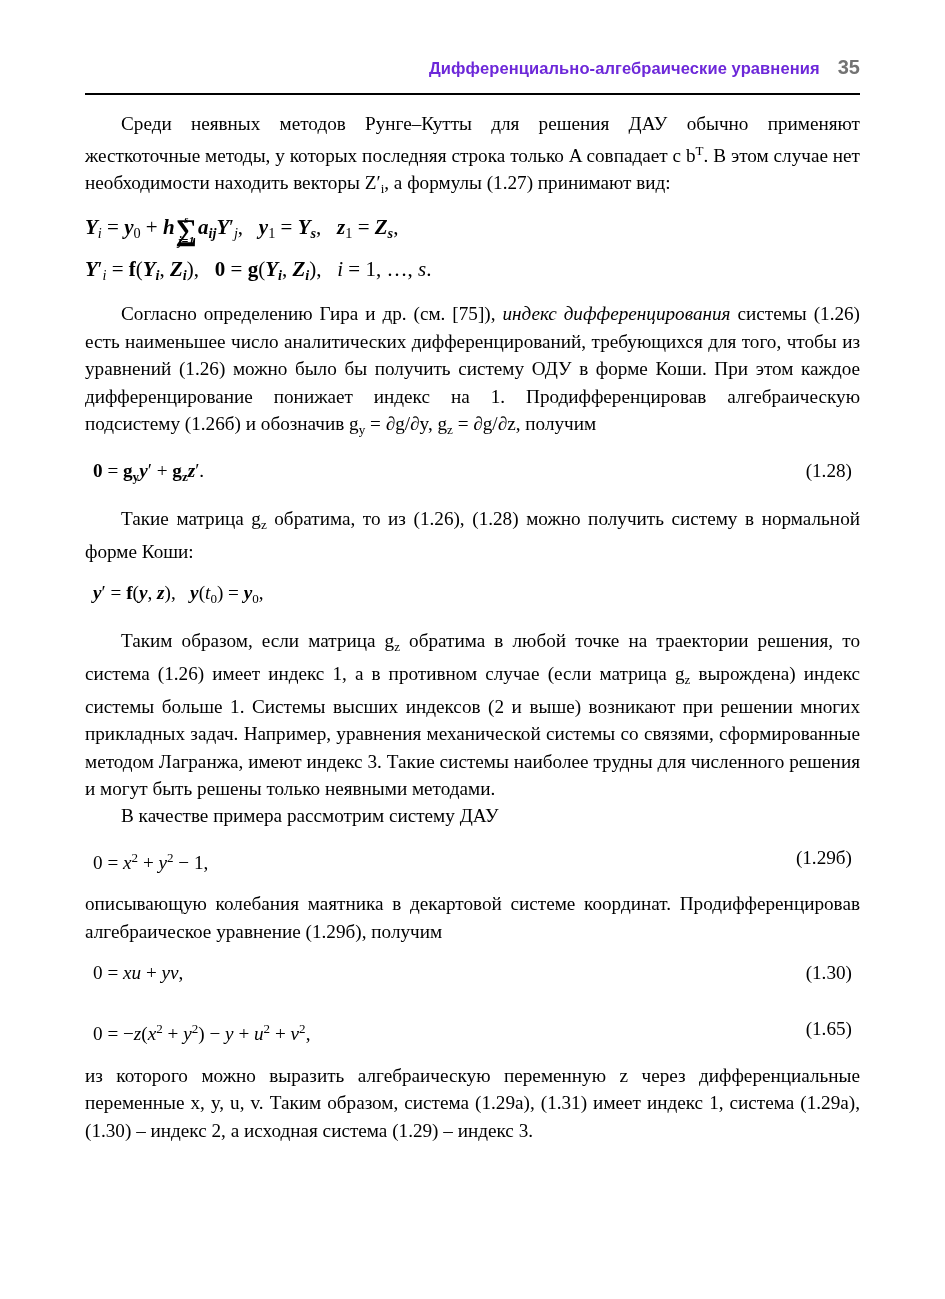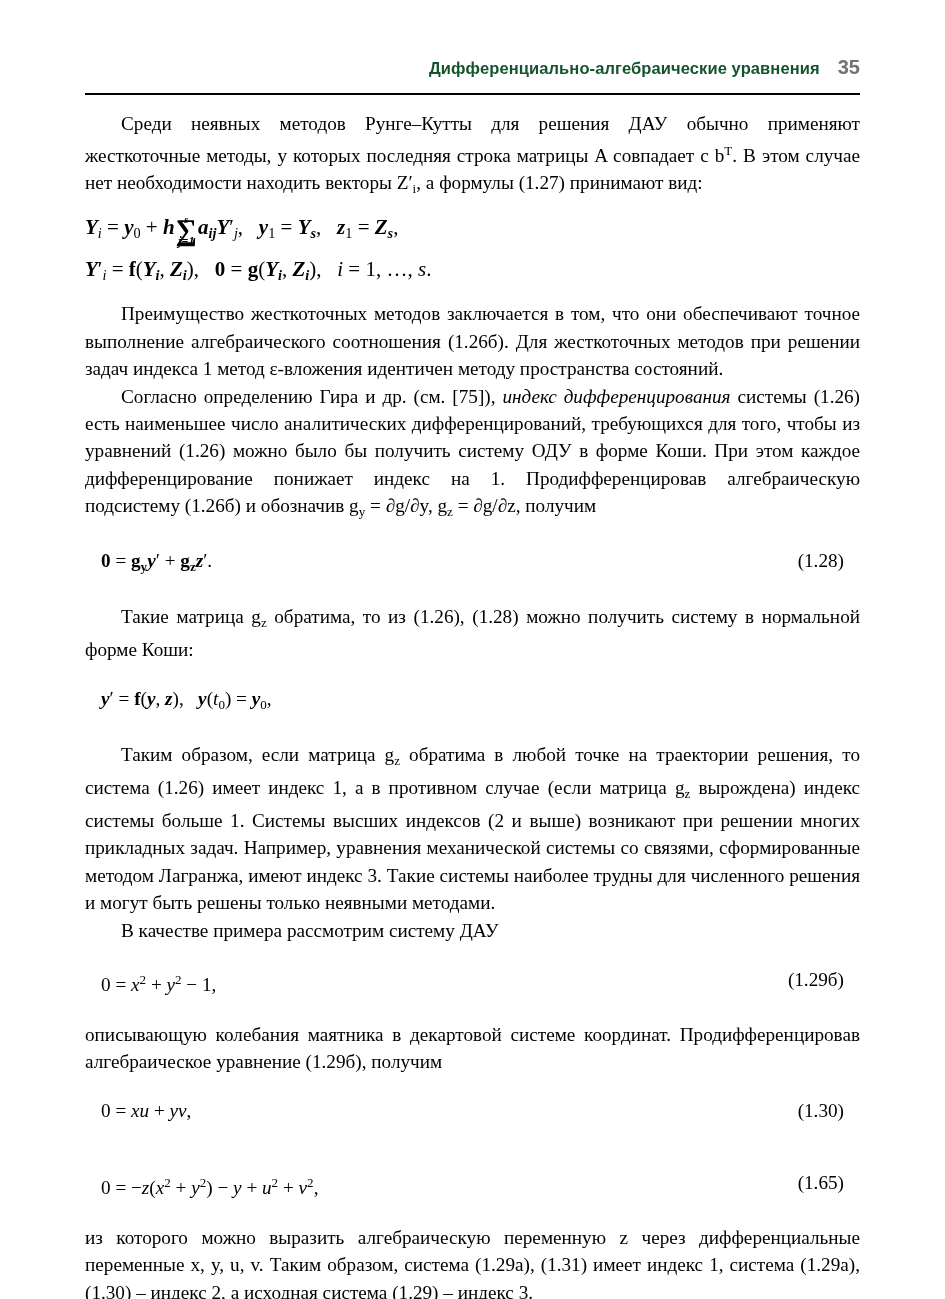--- a/index.html
+++ b/index.html
@@ -30,21 +30,21 @@
     display: flex;
     align-items: baseline;
     justify-content: flex-end;
     gap: 18px;
   }
   .header-title {
     font-family: "Liberation Sans", sans-serif;
     font-size: 16.5px;
     font-weight: bold;
     letter-spacing: 0.1px;
-    color: #14532d;
+    color: #6d28d9;
   }
   .header-page {
     font-family: "Liberation Sans", sans-serif;
     font-size: 20px;
     font-weight: bold;
     color: #737373;
   }
   .header-rule {
     position: absolute;
     top: 93px;
@@ -67,21 +67,21 @@
     text-indent: 36px;
     hyphens: none;
   }
   p.para.noindent {
     text-indent: 0;
   }
   .eqline {
     position: relative;
     font-size: 19.2px;
     line-height: 27.4px;
-    margin: 16px;
+    margin: 8px;
   }
   .eqnum {
     position: absolute;
     right: 0;
     top: 0;
     font-size: 19.2px;
   }
   .gap-sm { height: 6px; }
   .gap-md { height: 10px; }
 
@@ -138,37 +138,36 @@
 <div class="page">
 
   <div class="header">
     <span class="header-title">Дифференциально-алгебраические уравнения</span>
     <span class="header-page">35</span>
   </div>
   <div class="header-rule"></div>
 
   <div class="content">
 
-    <p class="para"><span>Среди неявных методов Рунге–Кутты для решения ДАУ обычно применяют жесткоточные методы, у которых последняя строка матрицы A совпадает с b</span><sup>T</sup><span>. В этом случае нет необходимости находить векторы Z′</span><sub>i</sub><span>, а формулы (1.27) принимают вид:</span></p>
+    <p class="para"><span>Среди неявных методов Рунге–Кутты для решения ДАУ обычно применяют жесткоточные методы, у которых последняя строка только A совпадает с b</span><sup>T</sup><span>. В этом случае нет необходимости находить векторы Z′</span><sub>i</sub><span>, а формулы (1.27) принимают вид:</span></p>
 
     <div class="gap-md"></div>
 
     <div class="bigformula">
       <b class="bf"><i>Y</i></b><sub><i>i</i></sub> = <b class="bf"><i>y</i></b><sub>0</sub> + <i><b>h</b></i><span class="sum"><span class="top">s</span><span class="sigma">∑</span><span class="bot">j=1</span></span><b class="bf"><i>a<sub>ij</sub></i></b><b class="bf"><i>Y</i></b><span class="prime">′</span><sub><i>j</i></sub>,&nbsp;&nbsp; <b class="bf"><i>y</i></b><sub>1</sub> = <b class="bf"><i>Y<sub>s</sub></i></b>,&nbsp;&nbsp; <b class="bf"><i>z</i></b><sub>1</sub> = <b class="bf"><i>Z<sub>s</sub></i></b>,
     </div>
 
     <div class="gap-sm"></div>
 
     <div class="bigformula">
       <b class="bf"><i>Y</i></b><span class="prime">′</span><sub><i>i</i></sub> = <b class="bf">f</b>(<b class="bf"><i>Y<sub>i</sub></i></b>, <b class="bf"><i>Z<sub>i</sub></i></b>),&nbsp;&nbsp; <b class="bf">0</b> = <b class="bf">g</b>(<b class="bf"><i>Y<sub>i</sub></i></b>, <b class="bf"><i>Z<sub>i</sub></i></b>),&nbsp;&nbsp; <i>i</i> = 1, …, <i>s</i>.
     </div>
 
     <div class="gap-md"></div>
 
-    <p class="para">Преимущество жесткоточных методов заключается в том, что они обеспечивают точное выполнение алгебраического соотношения (1.26б). Для жесткоточных методов при решении задач индекса 1 метод ε-вложения идентичен методу пространства состояний.</p>
 
     <p class="para"><span>Согласно определению Гира и др. (см. [75]), </span><i class="it">индекс дифференцирования</i><span> системы (1.26) есть наименьшее число аналитических дифференцирований, требующихся для того, чтобы из уравнений (1.26) можно было бы получить систему ОДУ в форме Коши. При этом каждое дифференцирование понижает индекс на 1. Продифференцировав алгебраическую подсистему (1.26б) и обозначив g</span><sub>y</sub><span> = ∂g/∂y, g</span><sub>z</sub><span> = ∂g/∂z, получим</span></p>
 
     <div class="gap-sm"></div>
 
     <div class="eqline mathline">
       <b>0</b> = <b>g</b><sub><b>y</b></sub><b><i>y</i></b>′ + <b>g</b><sub><b>z</b></sub><b><i>z</i></b>′.
       <span class="eqnum">(1.28)</span>
     </div>
 

